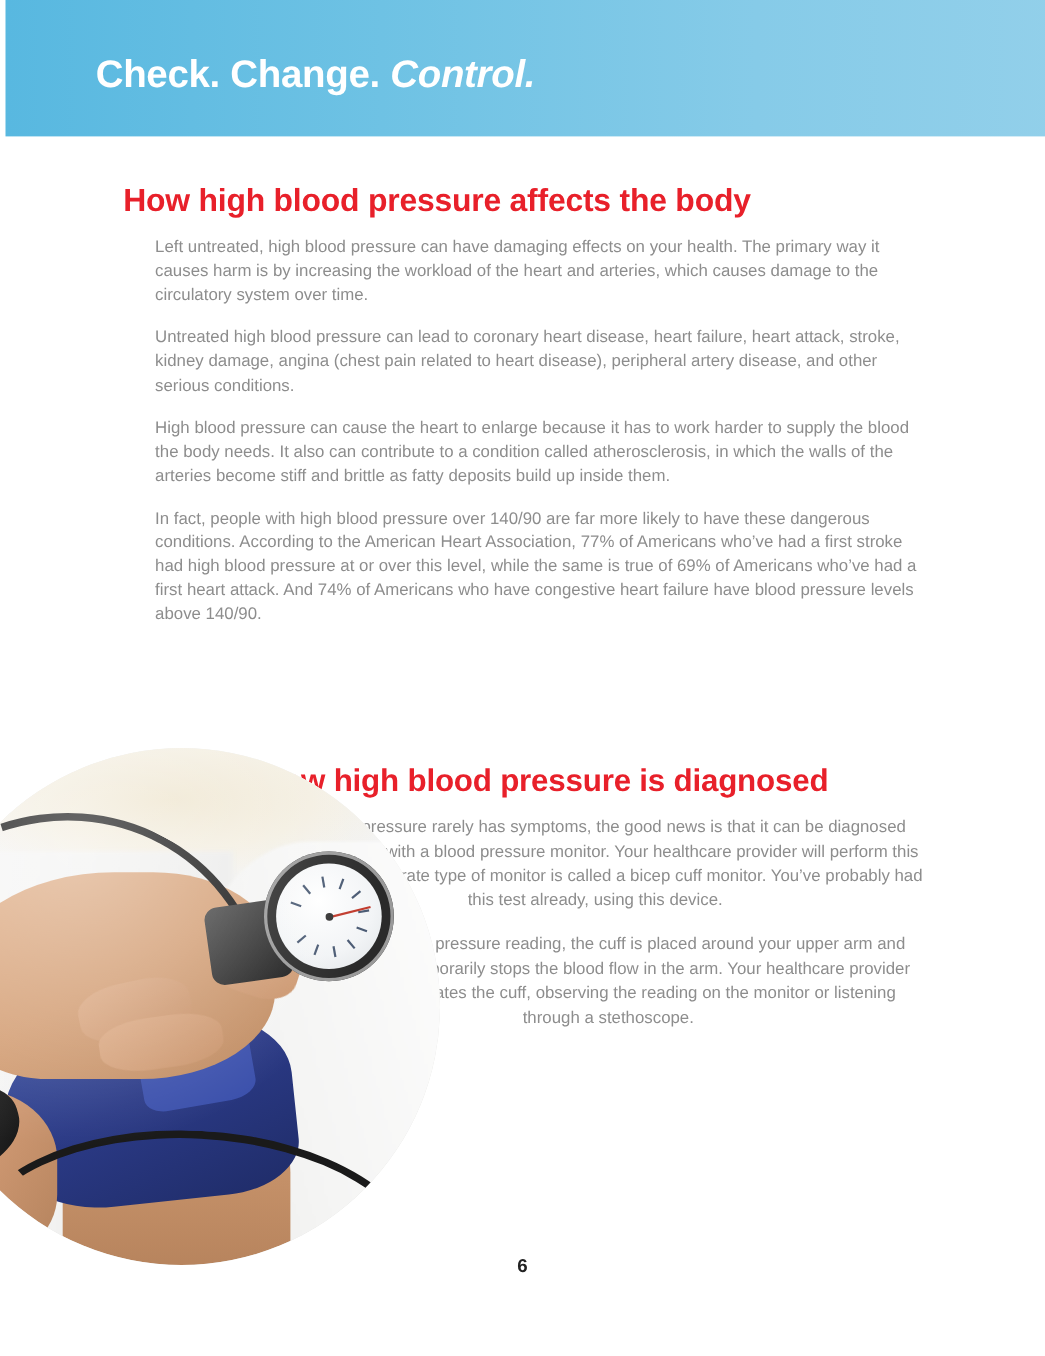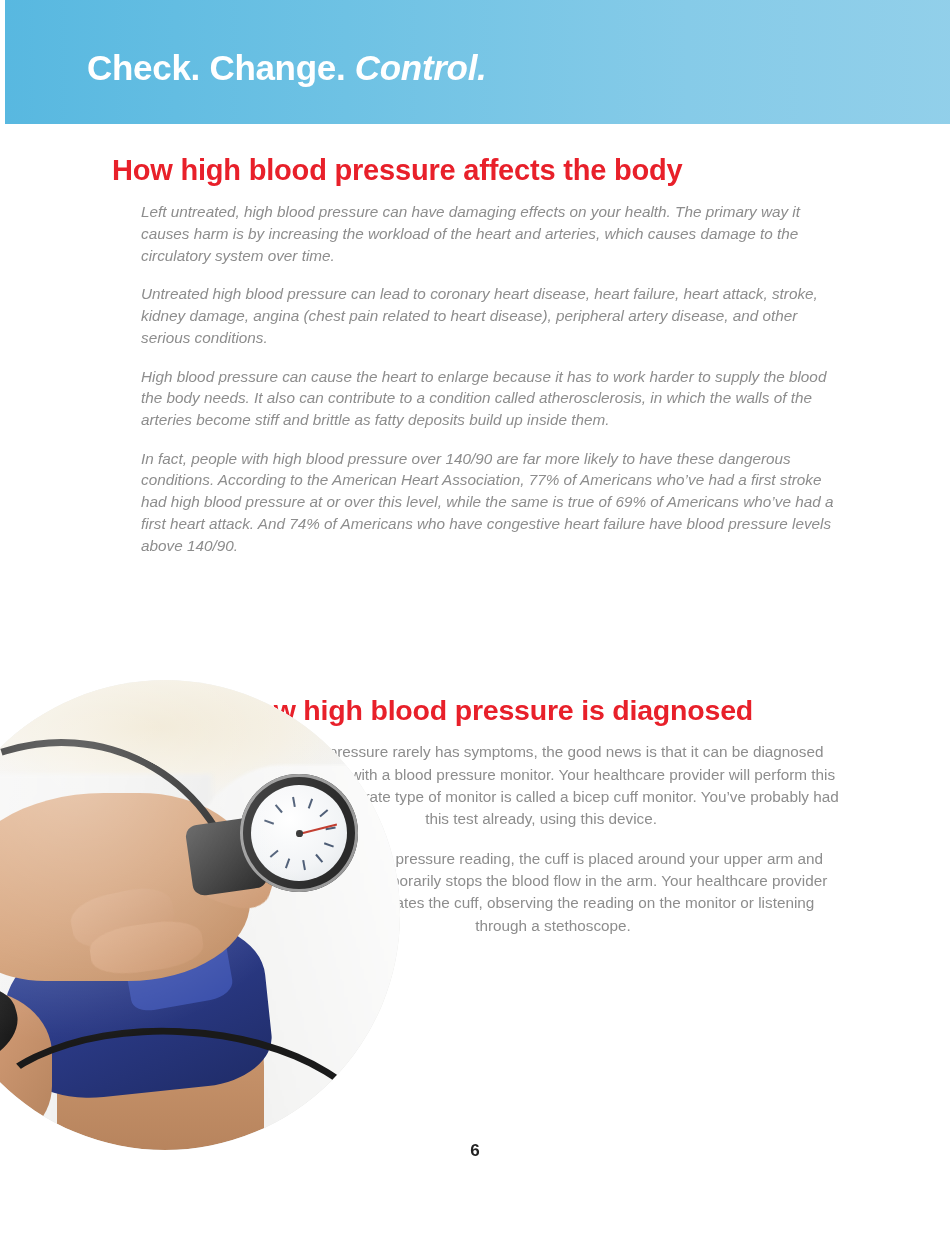--- a/index.html
+++ b/index.html
@@ -44,36 +44,35 @@
     position: absolute;
     top: 124px;
     left: 0;
     width: 950px;
     height: 1109px;
   }
 
   
   .section-one {
     position: absolute;
-    top: 29px;
+    top: 42px;
     left: 112px;
     width: 730px;
   }
   .heading-red {
     color: #e8202a;
     font-weight: bold;
     font-size: 29px;
     line-height: 1.18;
     margin: 0 0 14px 0;
     letter-spacing: -0.2px;
   }
   .body-col {
     margin-left: 29px;
     width: 700px;
-    font-style: italic;
   }
   .body-col p {
     color: #8d8d8d;
     font-size: 15.3px;
     line-height: 1.42;
     margin: 0 0 17px 0;
   }
 
   
   .photo-circle {

